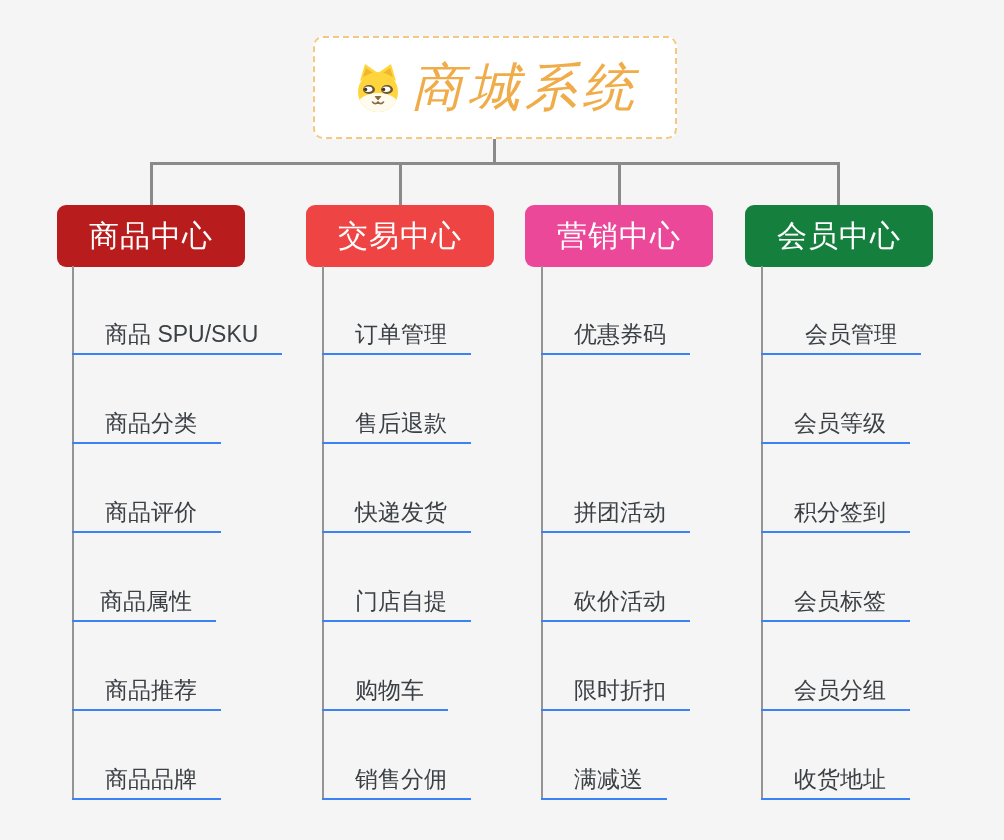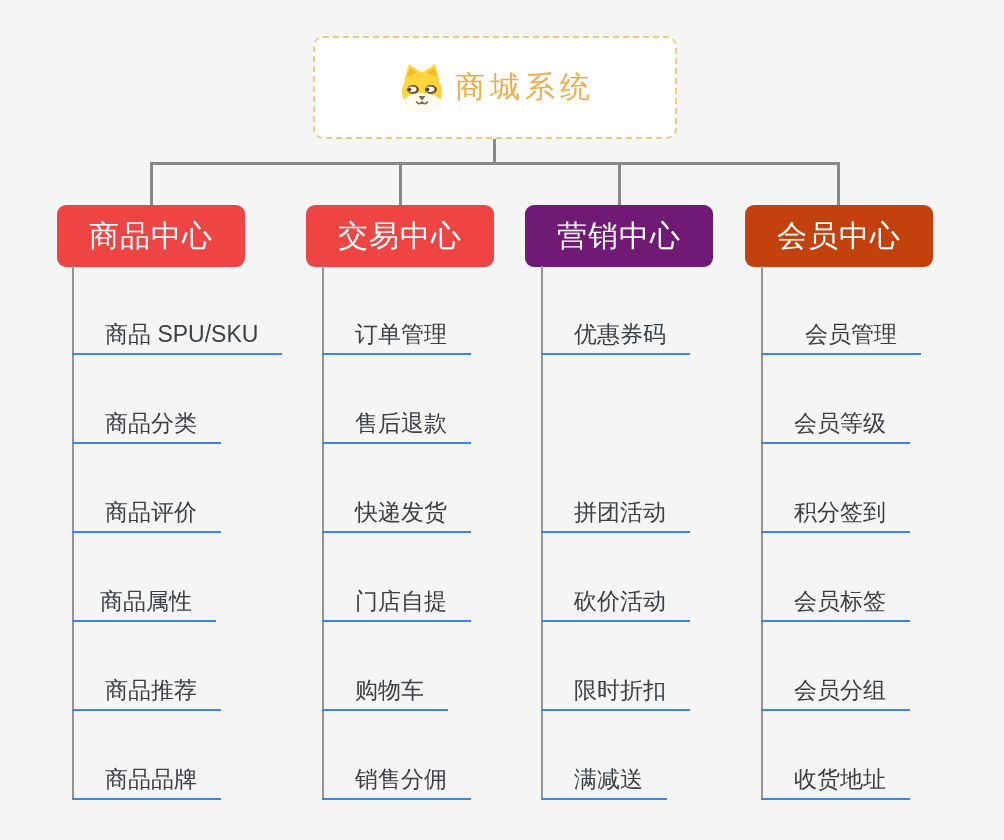--- a/index.html
+++ b/index.html
@@ -10,22 +10,22 @@
   }
   
   .cline { position:absolute; background:#8A8A8A; }
   
   .root-node {
     position:absolute; left:313px; top:36px; width:364px; height:103px;
     background:#FFFFFF; border:2px dashed #F4C97F; border-radius:10px;
     box-sizing:border-box; display:flex; align-items:center; justify-content:center;
   }
   .root-title {
-    font-size:30px; letter-spacing:5px; color:#F0AC49;
-    margin-left:6px; white-space:nowrap;
+    font-size:52px; letter-spacing:5px; color:#F0AC49;
+    margin-left:6px; white-space:nowrap;font-style:italic;
   }
   .dog-icon { display:block; }
   
   .cat-node {
     position:absolute; top:205px; width:188px; height:62px;
     border-radius:9px; display:flex; align-items:center; justify-content:center;
     color:#FFFFFF; font-size:30px; letter-spacing:1px; white-space:nowrap;
   }
   
   .vline { position:absolute; top:266px; width:2px; height:534px; background:#949494; }
@@ -64,21 +64,21 @@
       <circle cx="14.6" cy="27.4" r="1.7" fill="#42331D"></circle>
       <ellipse cx="36" cy="27.5" rx="6" ry="4.4" fill="#6B5536"></ellipse>
       <ellipse cx="35.2" cy="27.2" rx="4.2" ry="2.7" fill="#FFFFFF"></ellipse>
       <circle cx="32.6" cy="27.4" r="1.7" fill="#42331D"></circle>
       <path d="M24.2,34.5 h5.6 l-2.8,3.4 z" fill="#8A6A45" stroke="#8A6A45" stroke-width="1" stroke-linejoin="round"></path>
       <path d="M21.5,40 q2.8,3.2 5.5,0 q2.7,3.2 5.5,0" fill="none" stroke="#8A6A45" stroke-width="1.6" stroke-linecap="round"></path>
     </svg>
     <span class="root-title">商城系统</span>
   </div>
 
-  <div class="cat-node" style="left: 57px; background: #ef4444;">
+  <div class="cat-node" style="left: 57px; background: #b91c1c;">
     <span>商品中心</span>
   </div>
   <div class="vline" style="left:72px;"></div>
   <div class="leaf" style="left:72px; top:320px;">商品 SPU/SKU</div>
   <div class="leaf" style="left:72px; top:409px;">商品分类</div>
   <div class="leaf" style="left:72px; top:498px;">商品评价</div>
   <div class="leaf" style="left:72px; top:587px;padding-left:28px;">商品属性</div>
   <div class="leaf" style="left:72px; top:676px;">商品推荐</div>
   <div class="leaf" style="left:72px; top:765px;">商品品牌</div>
 
@@ -86,31 +86,31 @@
     <span>交易中心</span>
   </div>
   <div class="vline" style="left:322px;"></div>
   <div class="leaf" style="left:322px; top:320px;">订单管理</div>
   <div class="leaf" style="left:322px; top:409px;text-align:center;">售后退款</div>
   <div class="leaf" style="left:322px; top:498px;">快递发货</div>
   <div class="leaf" style="left:322px; top:676px;">购物车</div>
   <div class="leaf" style="left:322px; top:587px;">门店自提</div>
   <div class="leaf" style="left:322px; top:765px;">销售分佣</div>
 
-  <div class="cat-node" style="left: 525px; background: #701a75;">
+  <div class="cat-node" style="left: 525px; background: #ec4899;">
     <span>营销中心</span>
   </div>
   <div class="vline" style="left:541px;"></div>
   <div class="leaf" style="left:541px; top:320px;">优惠券码</div>
   <div class="leaf" style="left:541px; top:498px;">拼团活动</div>
   <div class="leaf" style="left:541px; top:587px;">砍价活动</div>
   <div class="leaf" style="left:541px; top:676px;">限时折扣</div>
   <div class="leaf" style="left:541px; top:765px;">满减送</div>
 
-  <div class="cat-node" style="left: 745px; background: #c2410c;">
+  <div class="cat-node" style="left: 745px; background: #15803d;">
     <span>会员中心</span>
   </div>
   <div class="vline" style="left:761px;"></div>
   <div class="leaf" style="left:761px; top:320px;padding-left:44px;">会员管理</div>
   <div class="leaf" style="left:761px; top:409px;">会员等级</div>
   <div class="leaf" style="left:761px; top:498px;">积分签到</div>
   <div class="leaf" style="left:761px; top:587px;">会员标签</div>
   <div class="leaf" style="left:761px; top:676px;">会员分组</div>
   <div class="leaf" style="left:761px; top:765px;">收货地址</div>
 

